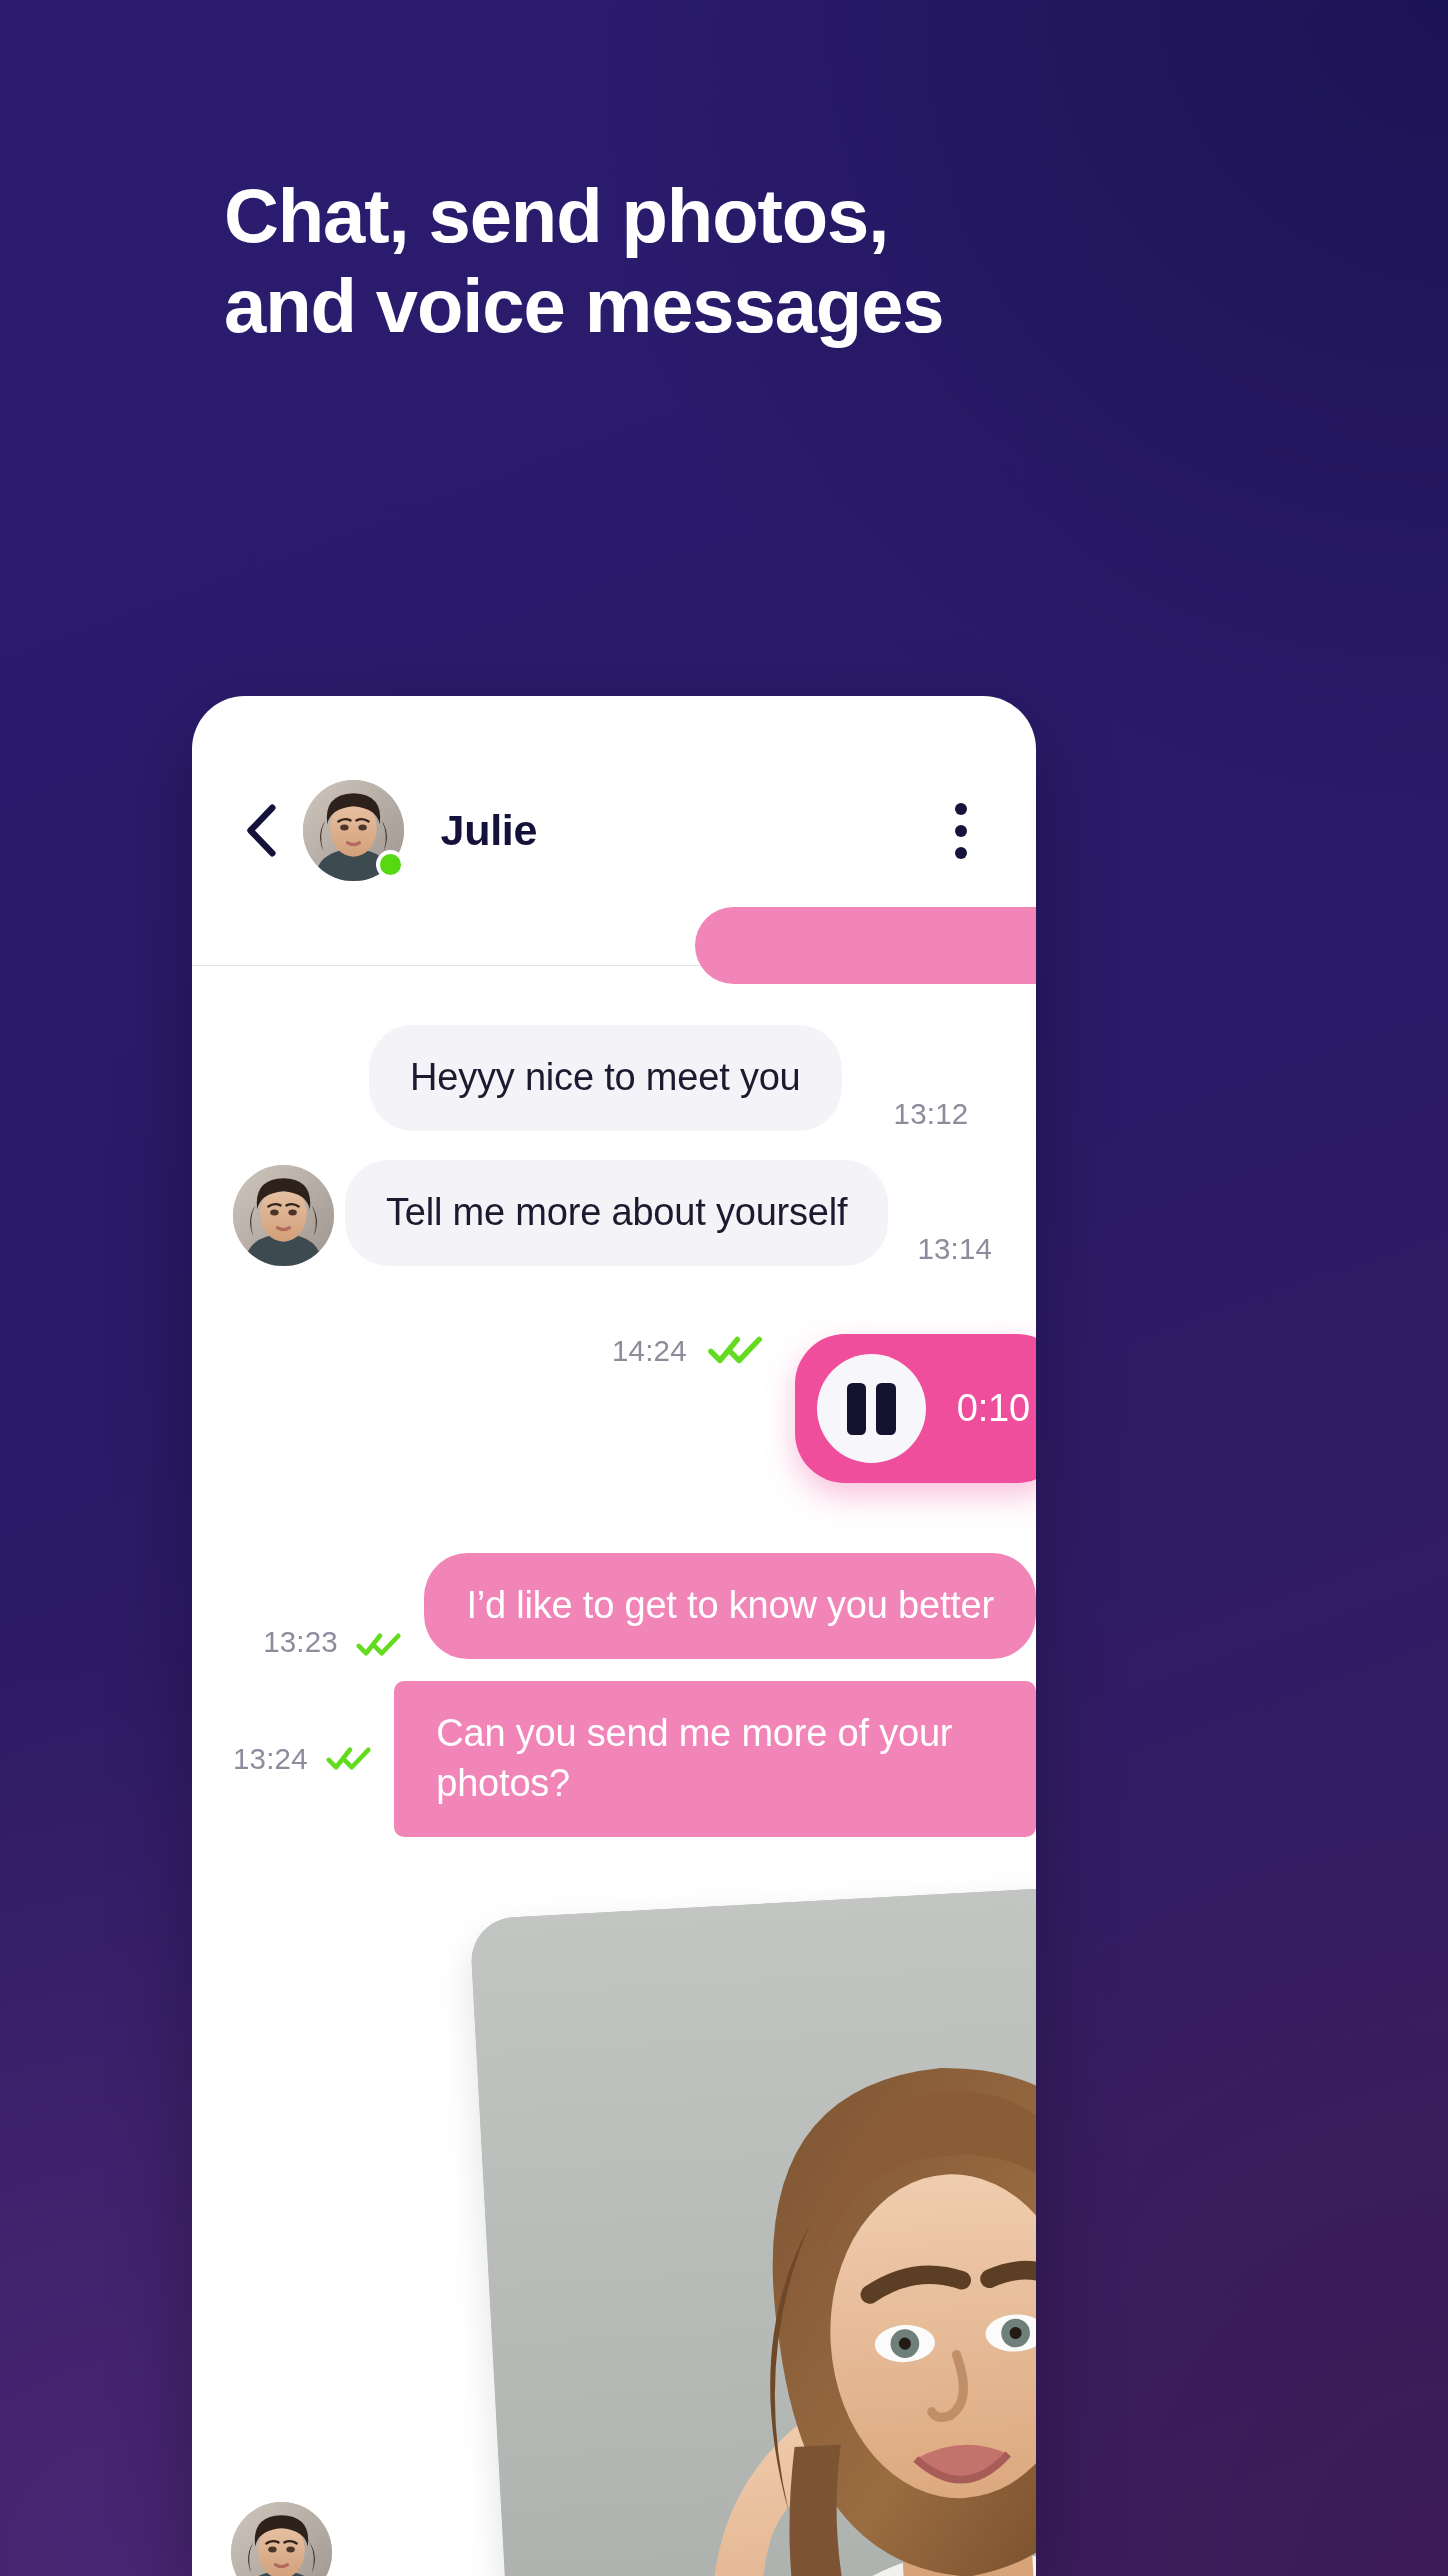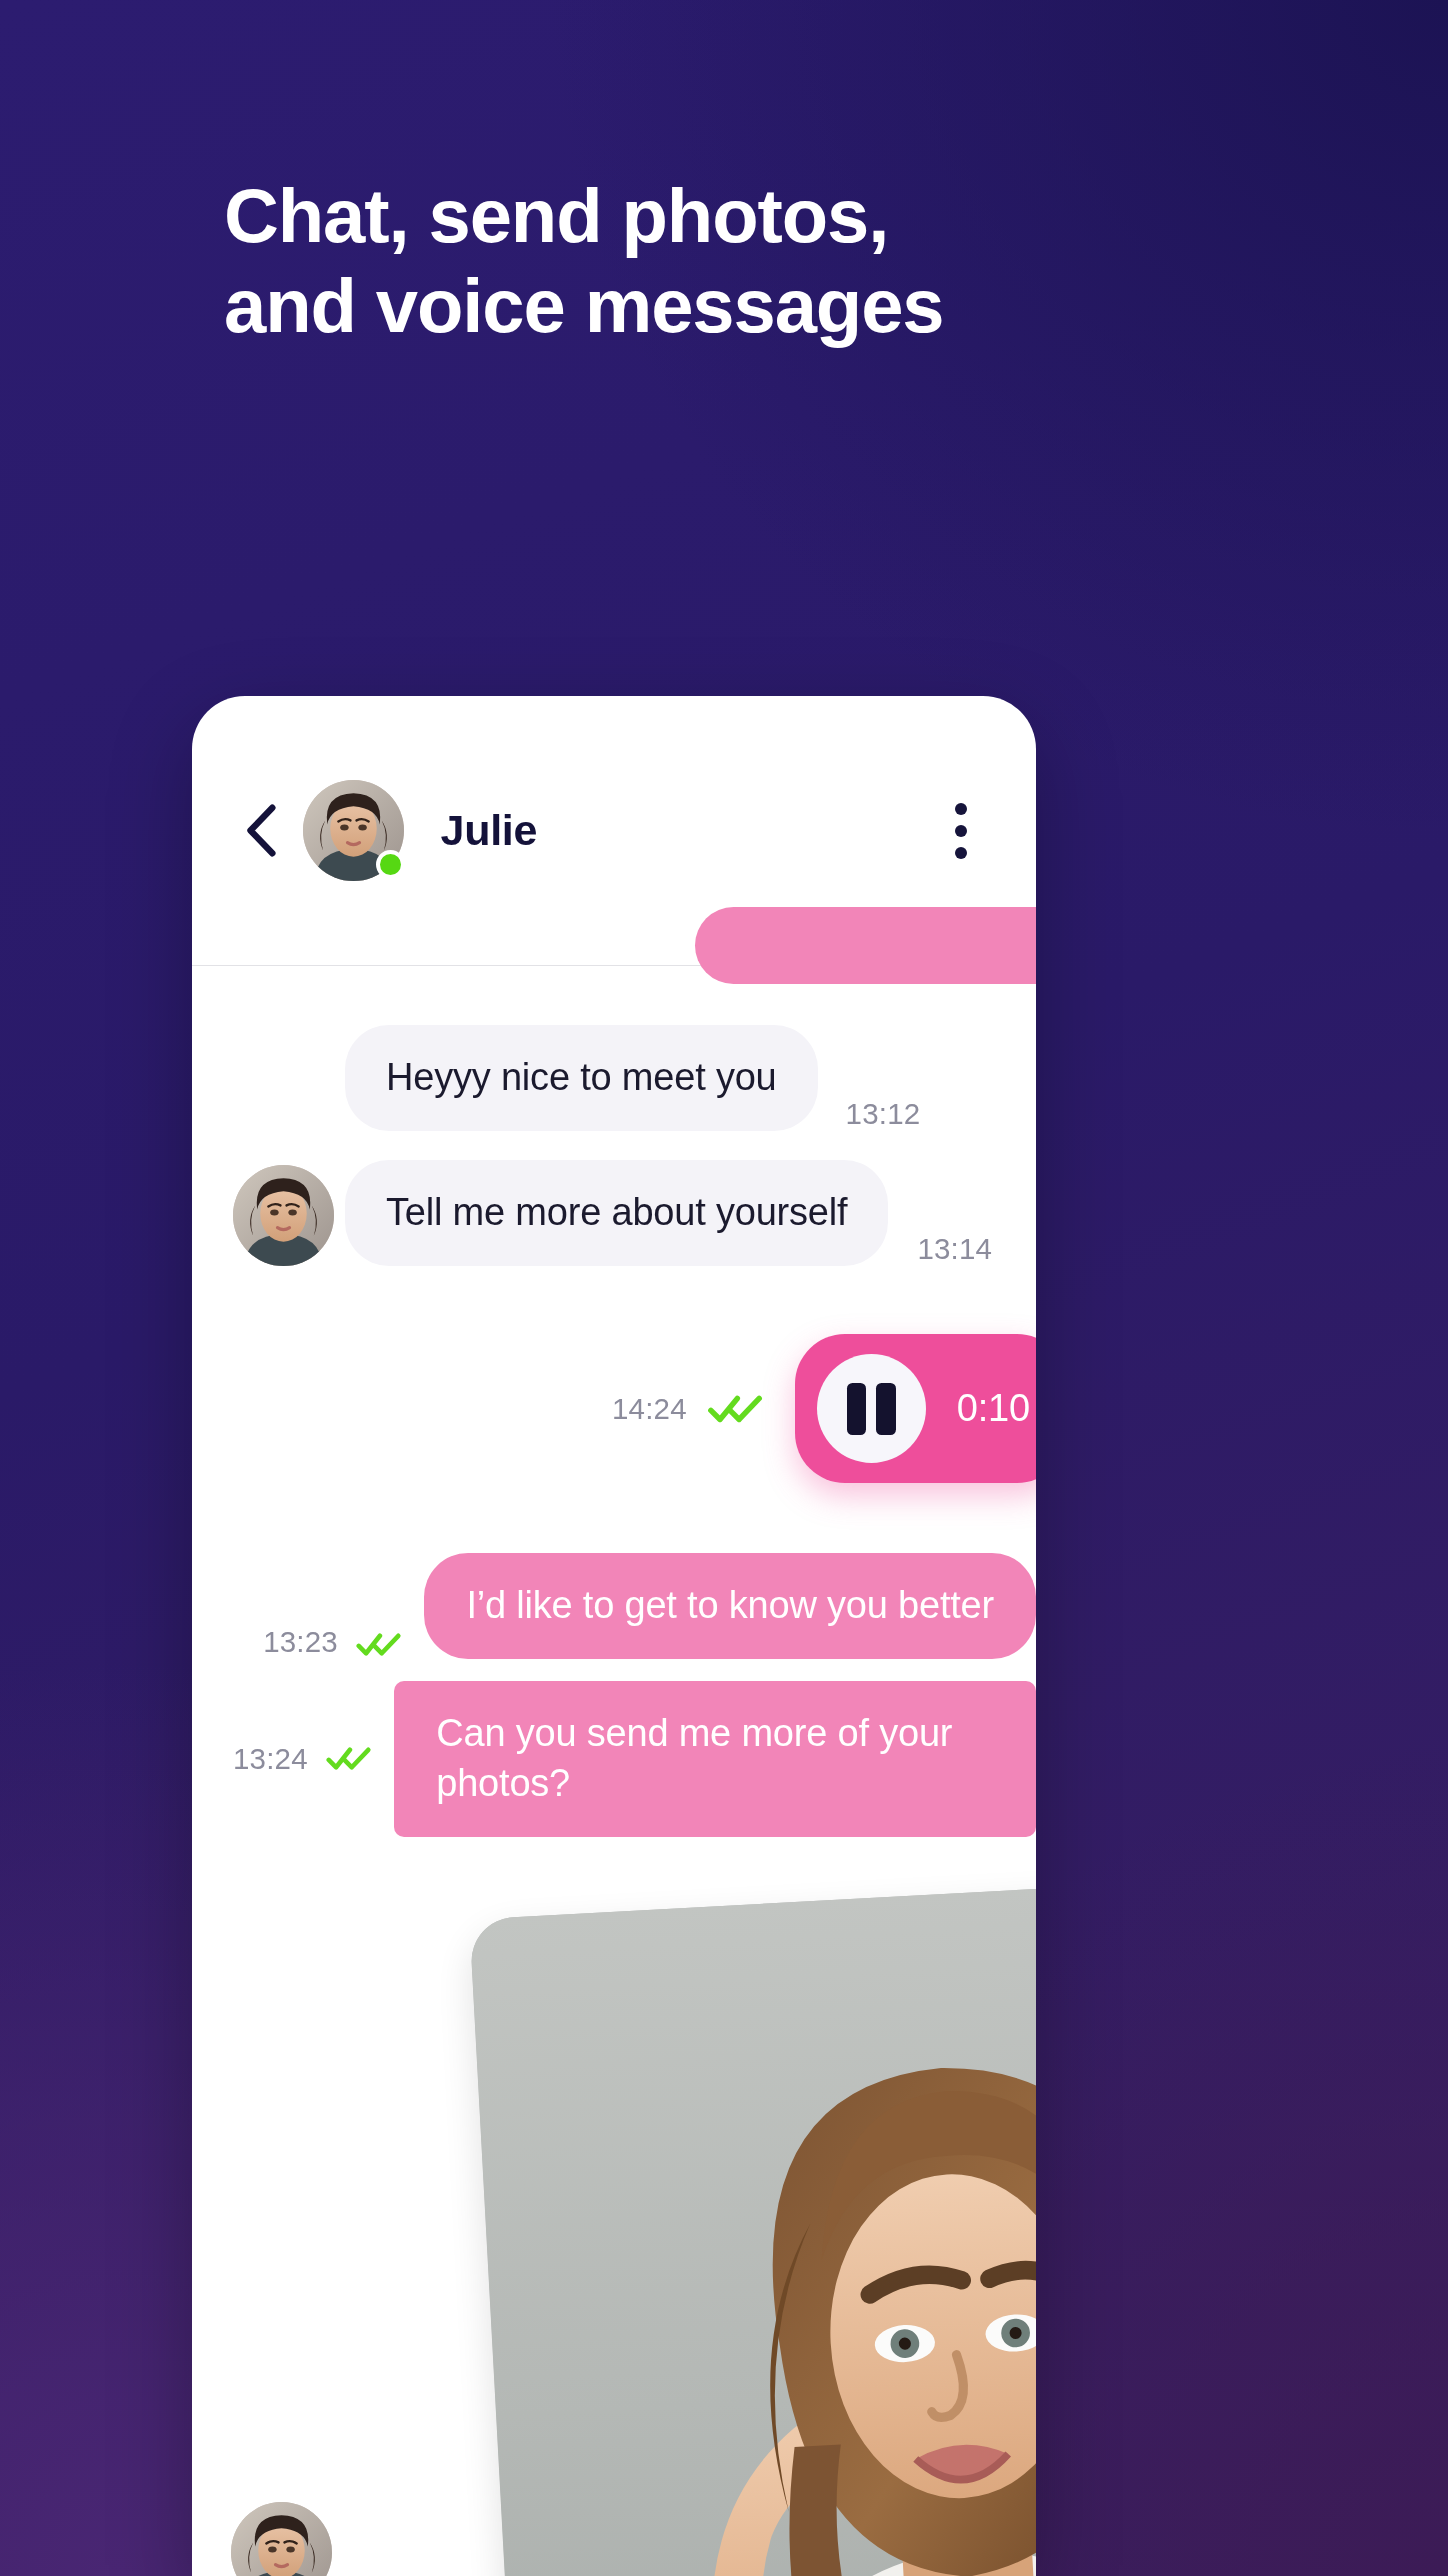--- a/index.html
+++ b/index.html
@@ -137,21 +137,21 @@
   #clipped-bubble {
     position:absolute;
     left:503px; top:-59px;
     width:682px; height:77px;
     background:#F285B8;
     border-radius:44px;
   }
 
   
   #voice-row {
-    display:flex; align-items:center; justify-content:flex-end;
+    display:flex; align-items:flex-start; justify-content:flex-end;
     padding:0 0 0 41px;
     margin-top:68px;
     position:relative;
   }
   #voice-bubble {
     display:flex; align-items:center;
     background:#EE4E9B;
     border-radius:50px;
     padding:20px 37px 20px 22px;
     margin-left:31px;
@@ -252,21 +252,21 @@
       <i></i>
     </div>
   </div>
 
   <div id="messages">
 
     <div style="position:relative;height:28px;">
       <div id="clipped-bubble"></div>
     </div>
 
-    <div class="row" style="margin-top:31px;">
+    <div class="row" style="margin-top:31px;gap:24px;">
       <div style="width:112px;flex:0 0 auto;"></div>
       <div class="bubble in">Heyyy nice to meet you</div>
       <div class="stamp" style="margin-left:28px;">13:12</div>
     </div>
 
     <div class="row" style="margin-top:29.5px;text-align:right;">
       <div class="avatar" style="width:101px;height:101px;margin-right:11px;">
         <svg viewBox="0 0 100 100" preserveAspectRatio="xMidYMid slice">
           <rect width="100" height="100" fill="url(#bgA)"></rect>
           <path d="M12 100 q0-30 38-32 q38 2 38 32 z" fill="#3d4a50"></path>

